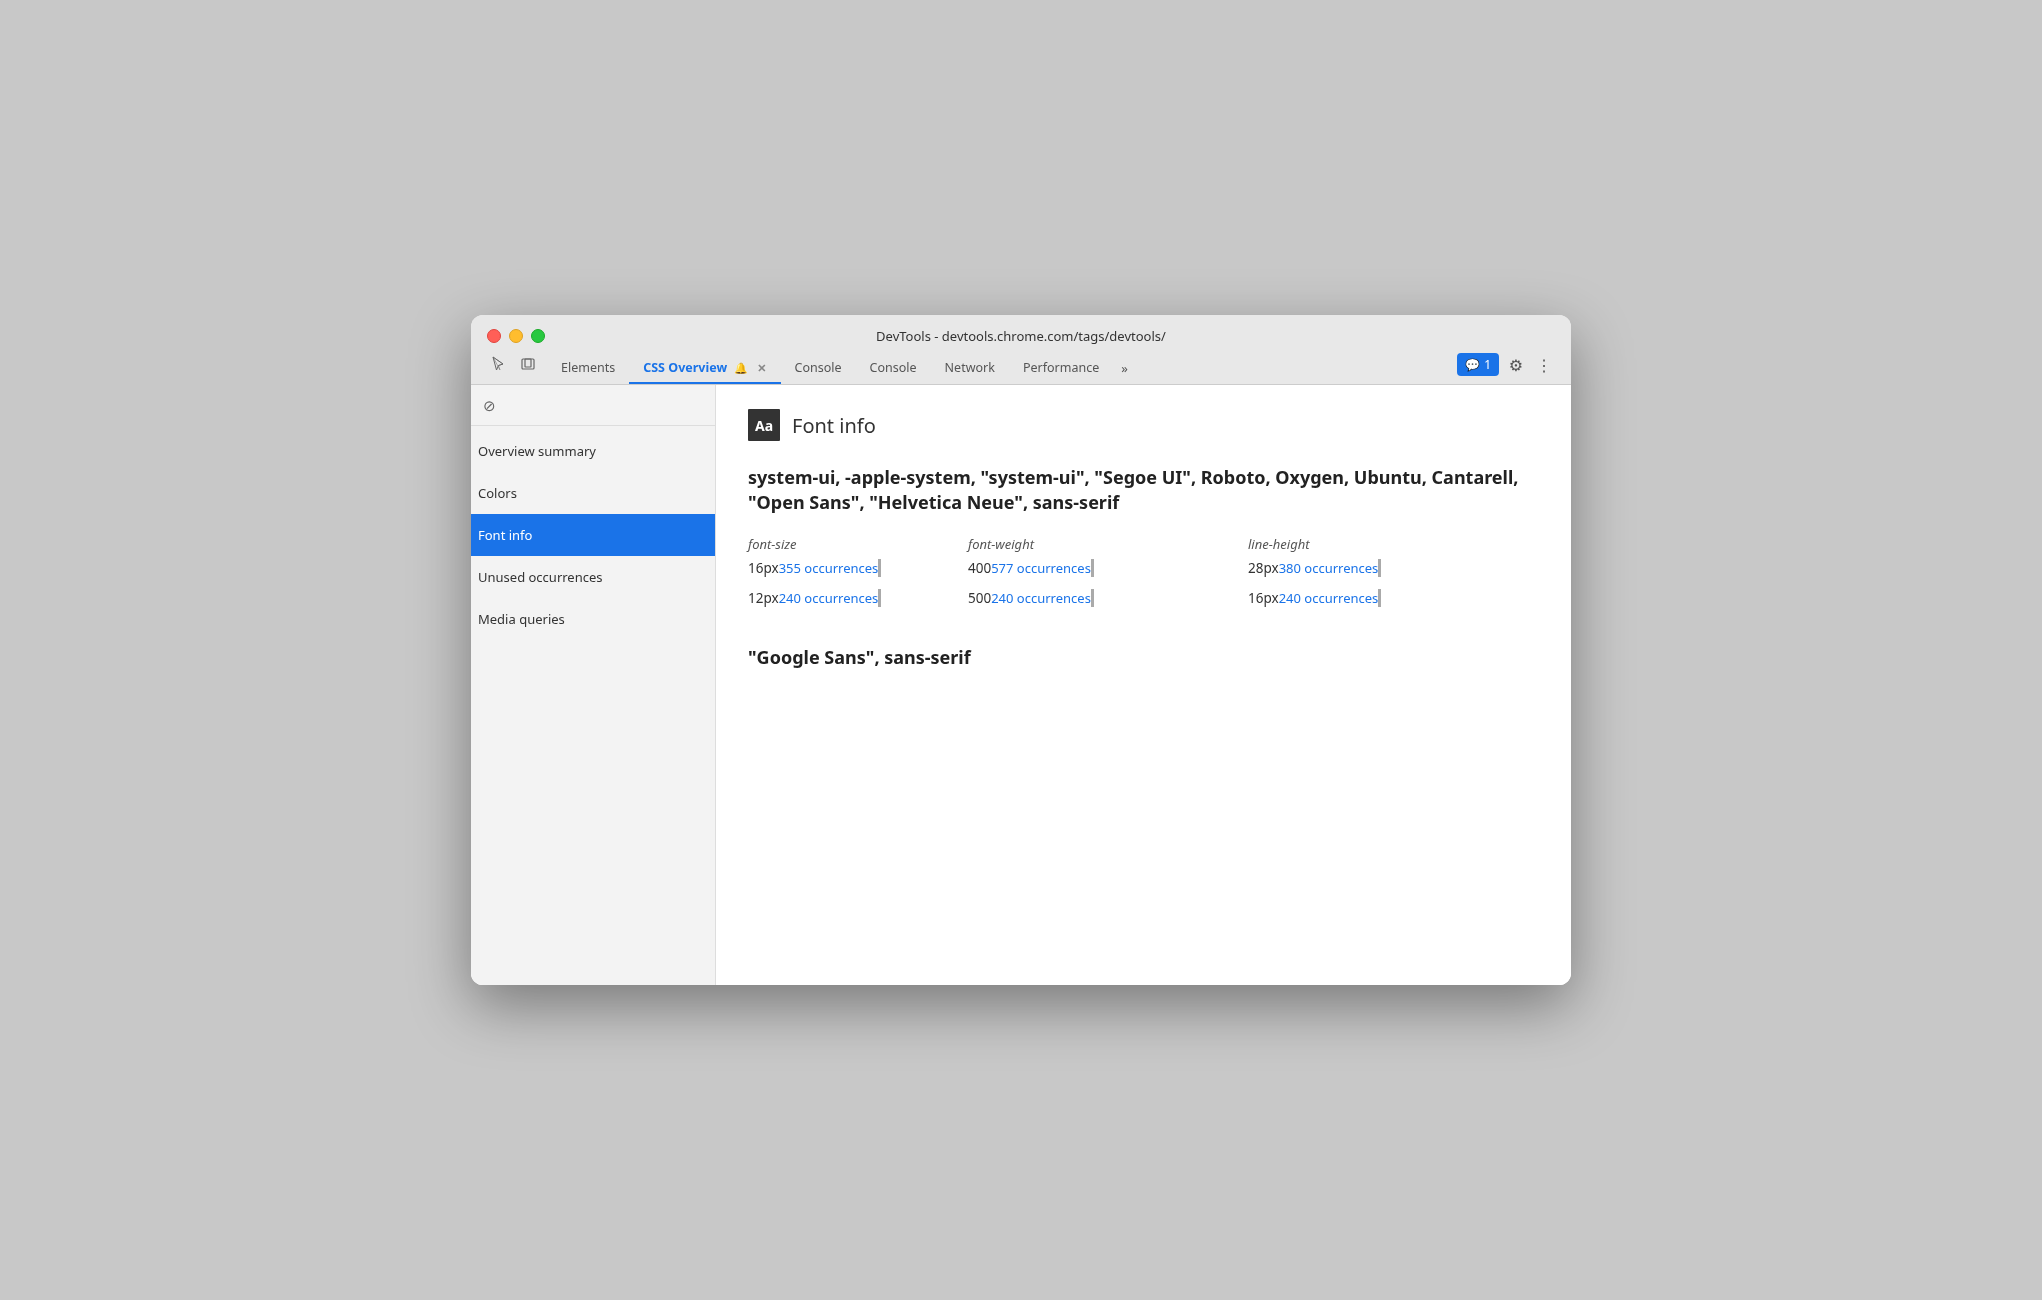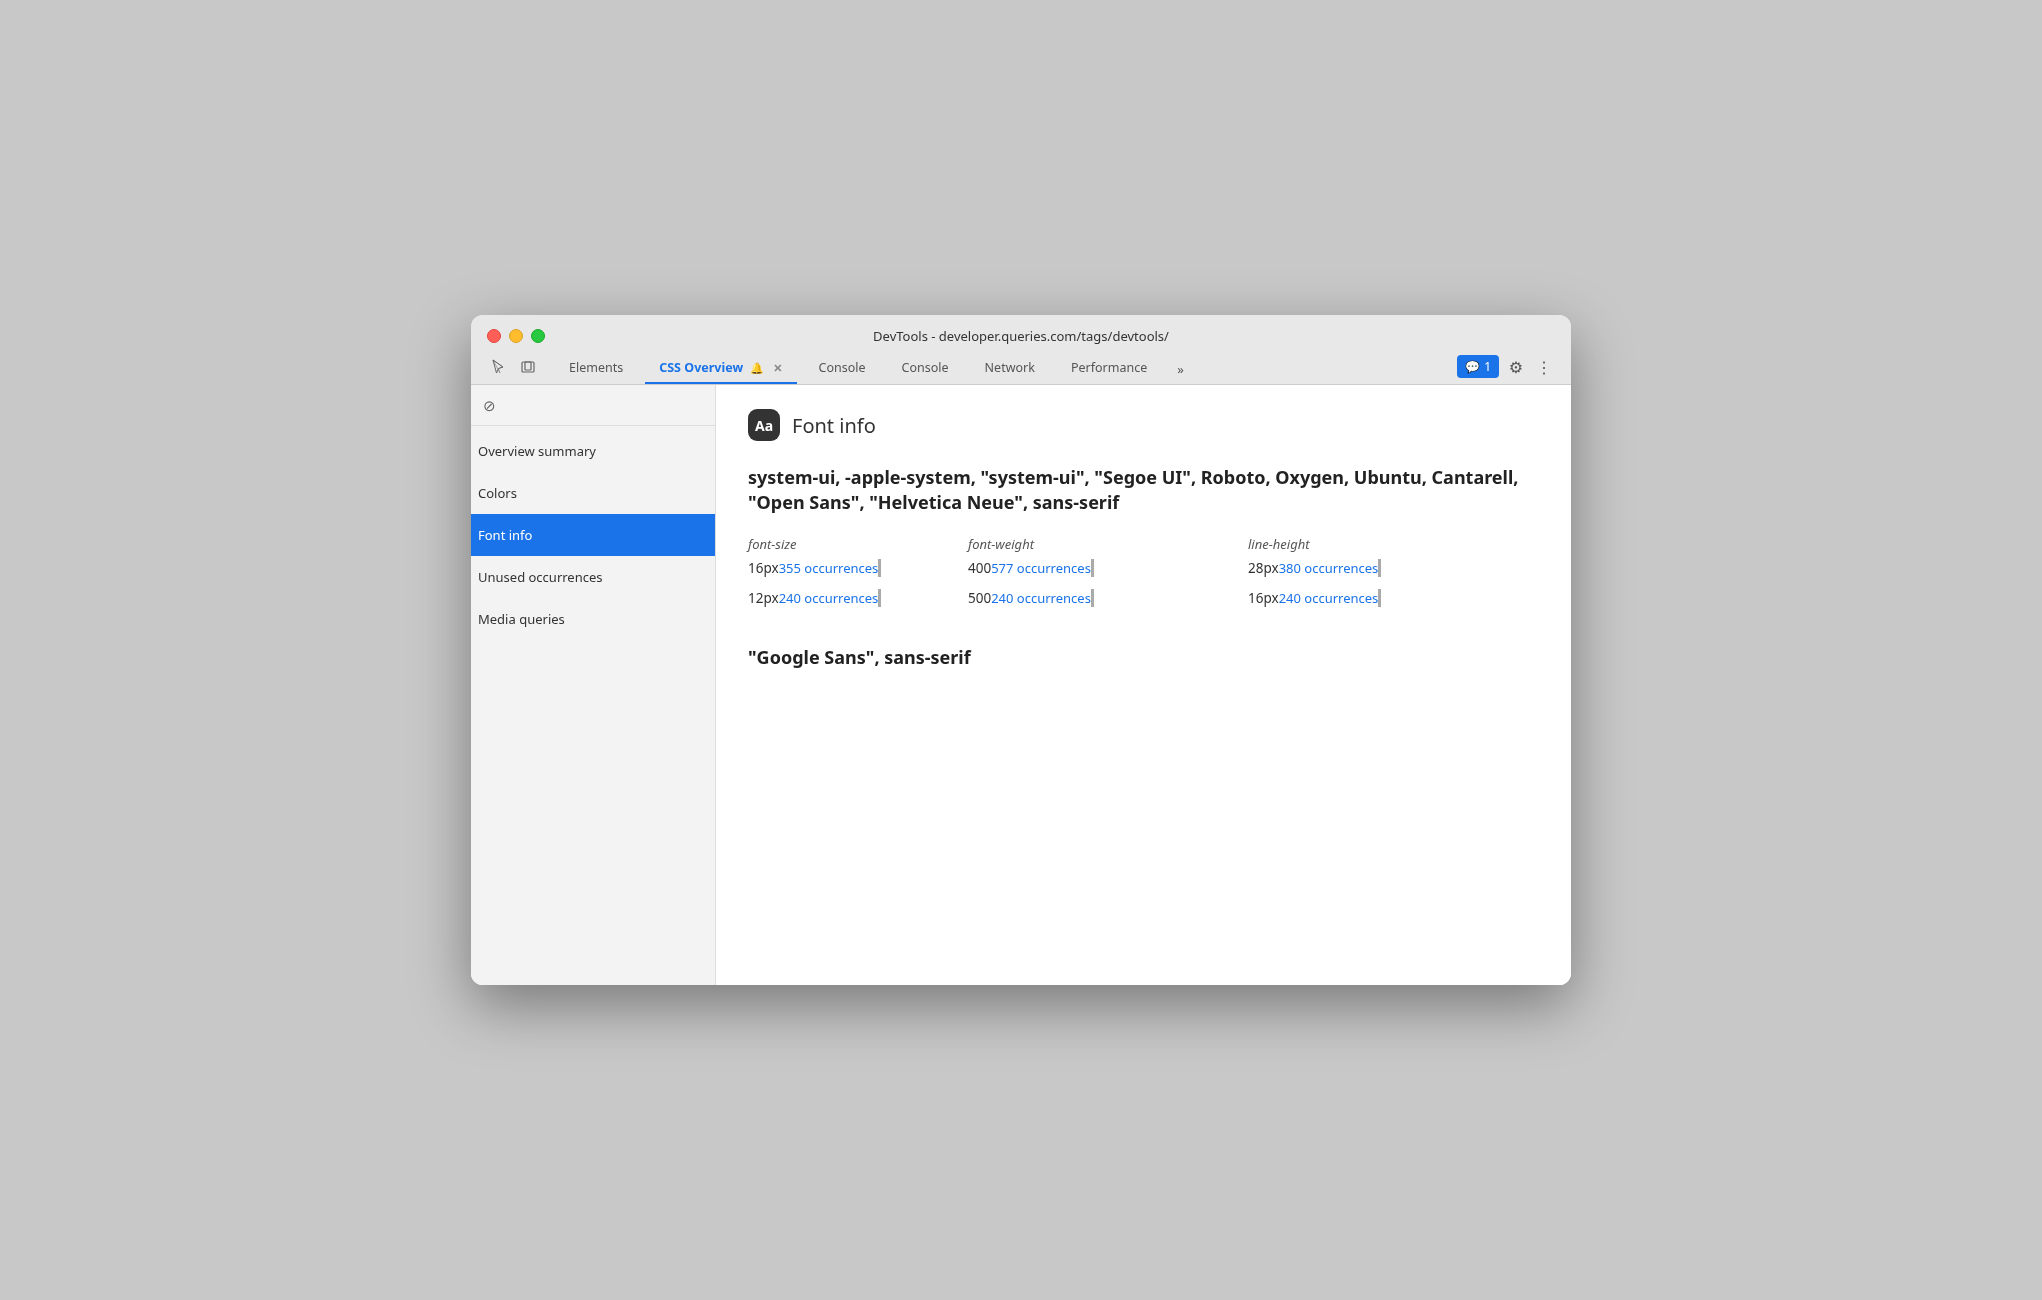--- a/index.html
+++ b/index.html
@@ -57,22 +57,22 @@
 
     .window-title {
       font-size: 13px;
       color: #333;
       font-weight: 400;
     }
 
     
     .tabbar {
       display: flex;
-      align-items: flex-end;
-      gap: 8px;
+      align-items: flex-start;
+      gap: 0;
     }
 
     .tab-tools {
       display: flex;
       align-items: center;
       gap: 8px;
       margin-right: 8px;
       padding-bottom: 6px;
     }
 
@@ -218,21 +218,21 @@
     .font-icon {
       background: #333;
       color: #fff;
       font-size: 14px;
       font-weight: bold;
       width: 32px;
       height: 32px;
       display: flex;
       align-items: center;
       justify-content: center;
-      border-radius: 9px;
+      border-radius: 1px;
     }
 
     .section-title {
       font-size: 20px;
       font-weight: 400;
       color: #333;
     }
 
     .font-family-heading {
       font-size: 18px;
@@ -309,21 +309,21 @@
 
 <div class="window">
 
   <div class="titlebar">
     <div class="titlebar-top">
       <div class="traffic-lights">
         <div class="traffic-light red"></div>
         <div class="traffic-light yellow"></div>
         <div class="traffic-light green"></div>
       </div>
-      <span class="window-title">DevTools - developer.queries.com/tags/devtools/</span>
+      <span class="window-title">DevTools - devtools.chrome.com/tags/devtools/</span>
     </div>
     <div class="tabbar">
       <div class="tab-tools">
         <div class="tool-icon">
           <svg width="16" height="16" viewBox="0 0 16 16" fill="currentColor">
               <path d="M3 1l10 7-4.5 1.5L10 14z" stroke="#666" stroke-width="0.5" fill="none"></path>
               <path d="M3 1l10 7-4.5 1.5L6.5 14z" stroke="#666" stroke-width="1" fill="none"></path>
             </svg>
         </div>
         <div class="tool-icon">

